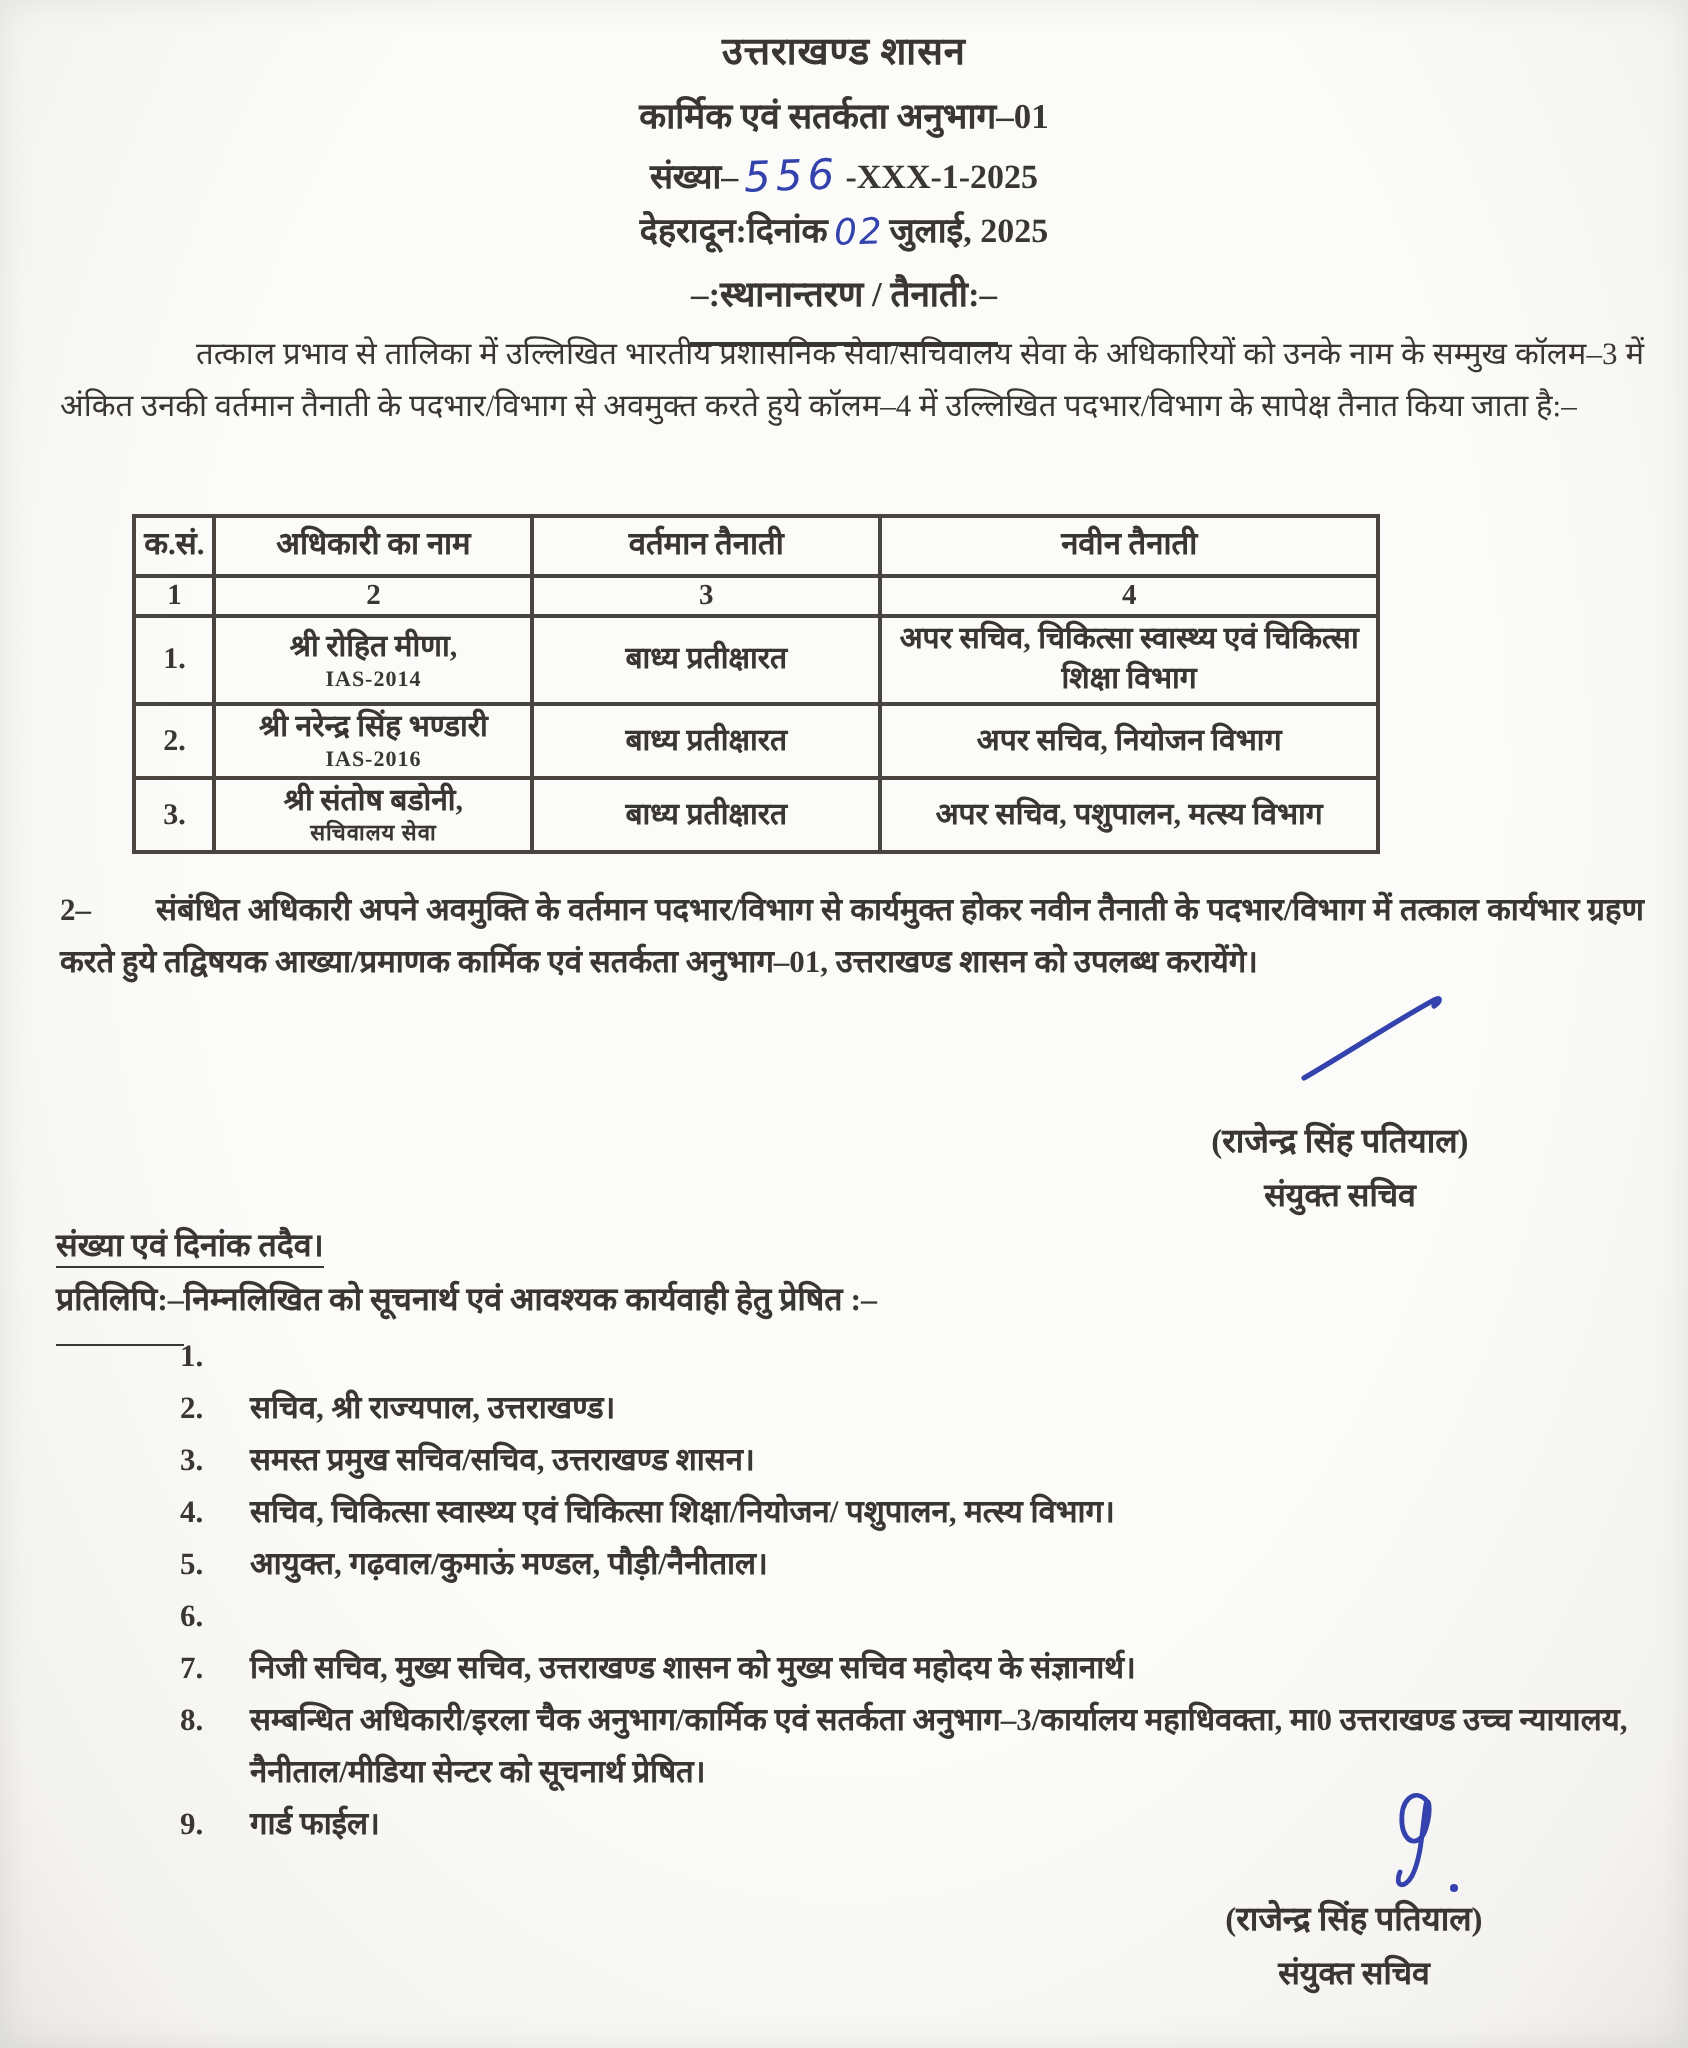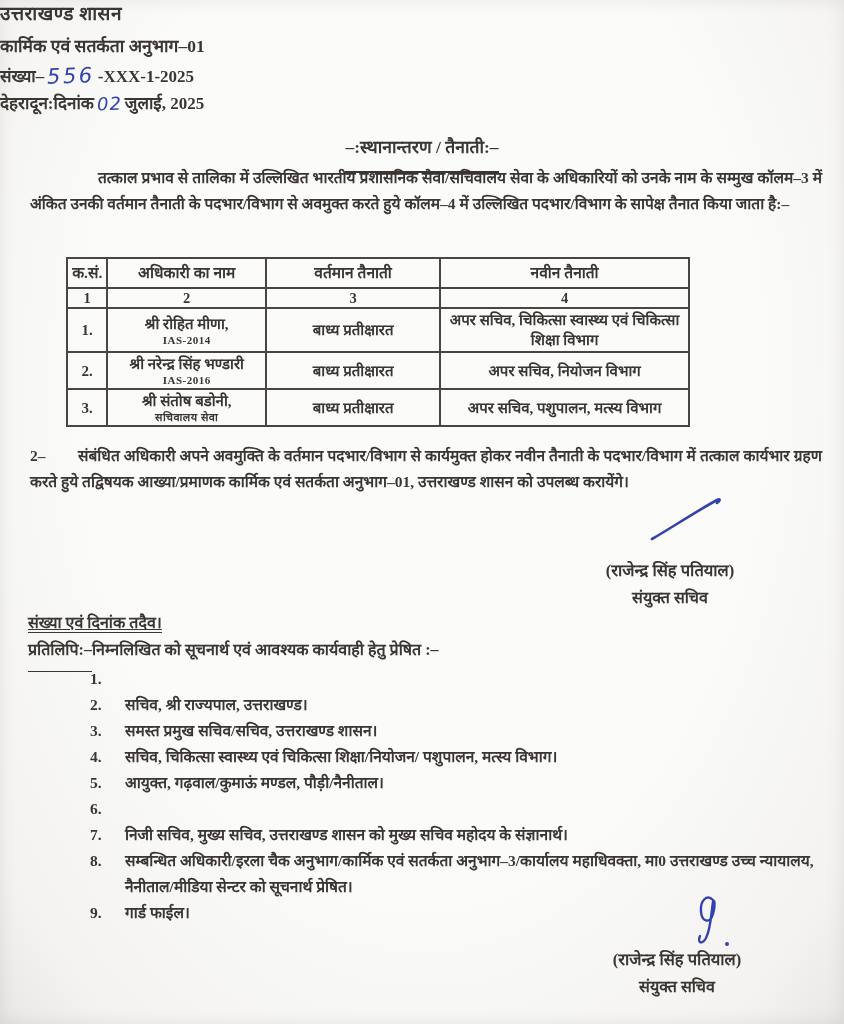--- a/index.html
+++ b/index.html
@@ -8,21 +8,21 @@
     background:#e9e9e7;
     font-family:"Liberation Serif","DejaVu Sans",serif;
   }
   .photo {
     position:relative; width:844px; height:1024px; overflow:hidden;
     background: radial-gradient(ellipse at 50% 38%, #fbfbfa 55%, #f3f2f0 88%, #e8e7e5 100%);
     box-shadow: inset 0 0 18px rgba(0,0,0,0.08);
     color:#3a3632;
   }
 
-  .header { position:absolute; top:0; left:0; right:0; text-align:left; font-weight:bold; }
+  .header { position:absolute; top:12px; left:0; right:0; text-align:center; font-weight:bold; }
   .h-line1 { font-size:19px; letter-spacing:0.5px; }
   .h-line2 { font-size:17.5px; margin-top:7px;font-family:Liberation Serif, serif; }
   .h-line3 { font-size:17px; margin-top:6px; }
   .h-line4 { font-size:17px; margin-top:4px; }
 
   .pen {
     color:#3442ae;
     font-family:"DejaVu Sans",sans-serif;
     font-style:italic; font-weight:normal;
     font-size:21px; letter-spacing:2.5px;
@@ -32,21 +32,21 @@
   .pen-sm { font-size:18px; letter-spacing:1px; }
 
   .subject {
     position:absolute; top:134px; left:0; right:0; text-align:center;
     font-size:17.5px; font-weight:bold;
   }
   .subject span { border-bottom:2px solid #3a3632; padding-bottom:14px; }
 
   .para1 {
     position:absolute; top:165px; left:30px; right:22px;
-    font-size:15.5px; line-height:26px; font-weight:bold;
+    font-size:15.5px; line-height:26px; font-weight:normal;
     text-align:justify; text-indent:68px;
   }
 
   table.xfer {
     position:absolute; top:257px; left:66px; width:624px;
     border-collapse:collapse; font-weight:bold; table-layout:fixed;
   }
   table.xfer th, table.xfer td {
     border:2px solid #4a453f; text-align:center; vertical-align:middle;
     padding:1px 4px; font-size:15px; line-height:20px;
@@ -65,21 +65,21 @@
 
   .sig-stroke1 { position:absolute; top:492px; left:645px; }
   .sig-block1 { position:absolute; top:558px; left:538px; width:264px; text-align:center; font-weight:bold; }
   .sig-name { font-size:16.5px; }
   .sig-title { font-size:16px; margin-top:5px; }
 
   .refline {
     position:absolute; top:611px; left:28px;
     font-size:16px; font-weight:bold;
   }
-  .refline span { border-bottom:1.5px solid #3a3632; padding-bottom:1px;text-decoration:underline; }
+  .refline span { border-bottom:1.5px solid #3a3632; padding-bottom:1px; }
 
   .copyline {
     position:absolute; top:638px; left:28px; right:22px;
     font-size:16px; font-weight:bold;
   }
   .copy-label { border-bottom:1.5px solid #3a3632; padding-bottom:13px; }
 
   .copylist {
     position:absolute; top:666px; left:28px; right:22px;
     list-style:none; margin:0; padding:0;

